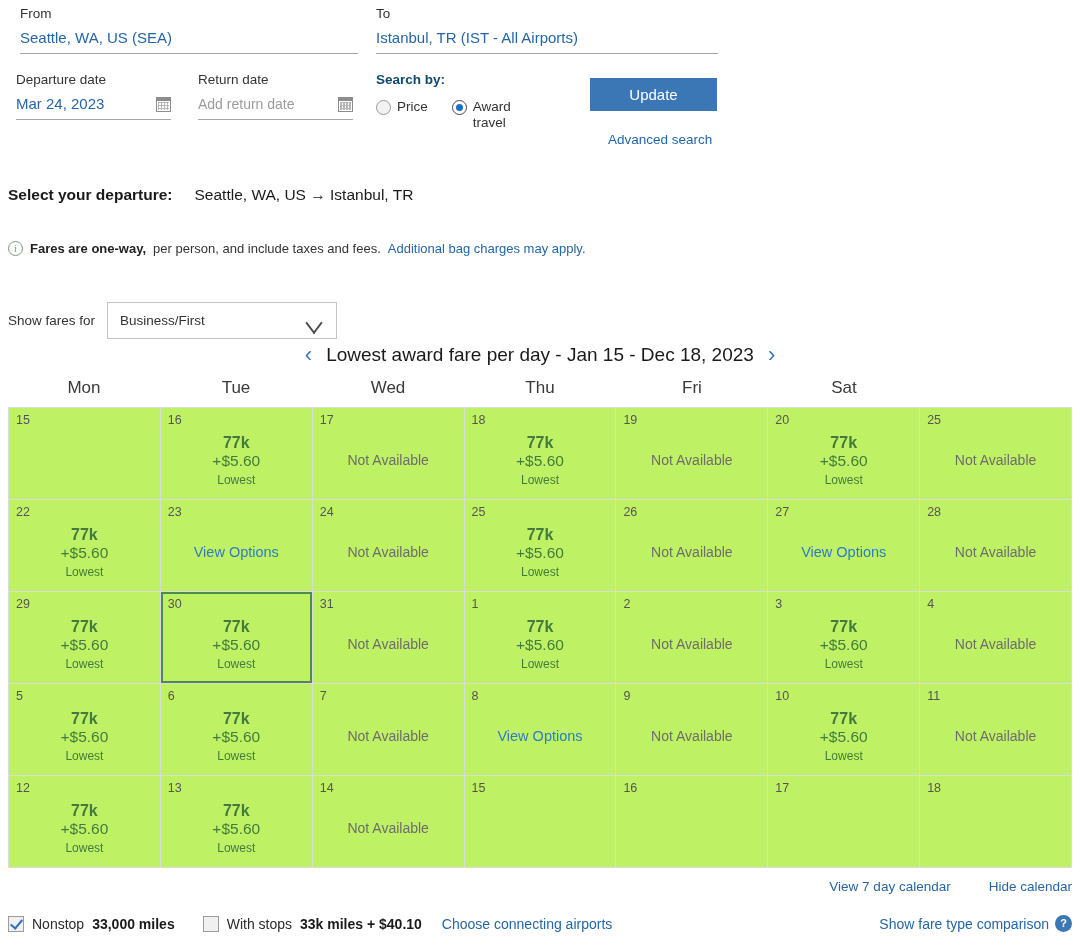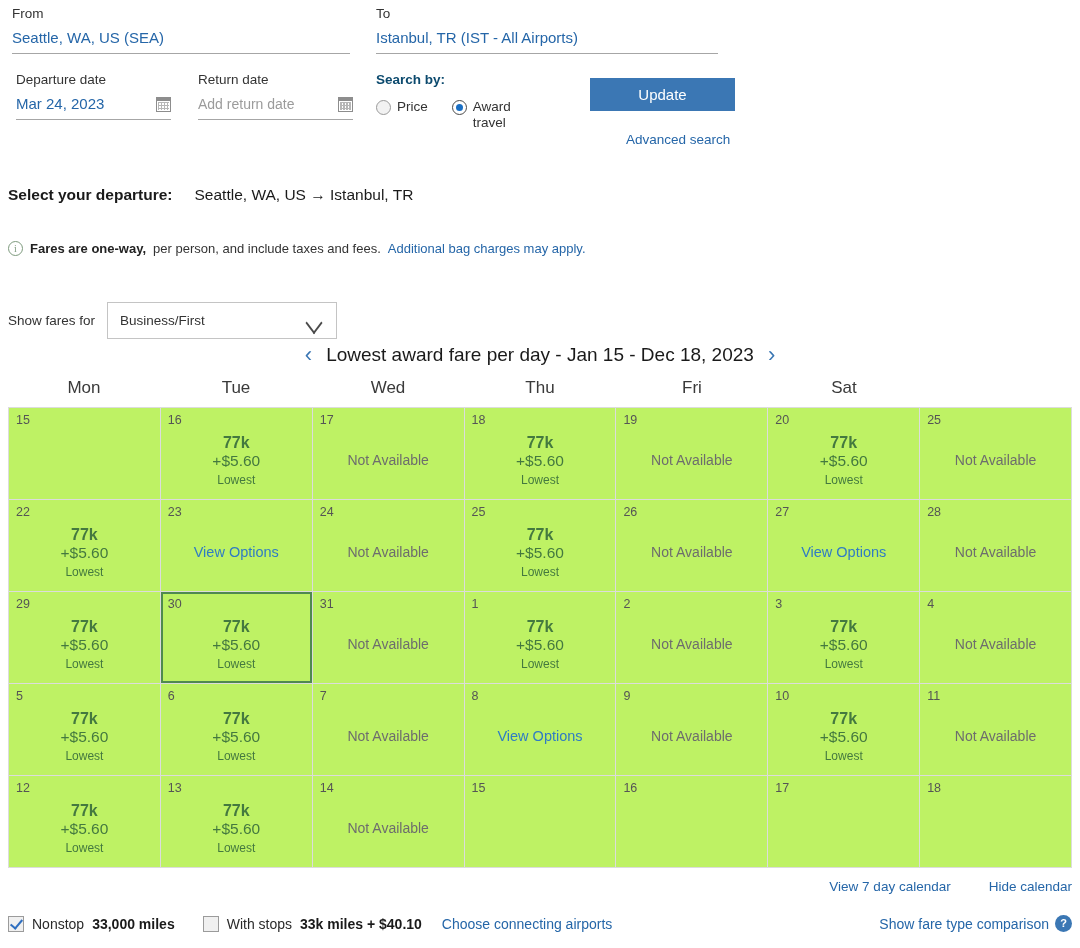--- a/index.html
+++ b/index.html
@@ -24,21 +24,21 @@
   }
   .field-underline {
     border-bottom: 1px solid #a6a6a6;
     padding-bottom: 5px;
   }
   .field-value {
     font-size: 15px; color: #2566a8; line-height: 20px; white-space: nowrap;
   }
   .field-value.placeholder { color: #9b9b9b; font-size: 14px; }
 
-  .from-field  { left: 4px;   top: 6px;  width: 338px; }
+  .from-field  { left: 12px;   top: 6px;  width: 338px; }
   .to-field    { left: 368px; top: 6px;  width: 342px; }
   .dep-field   { left: 8px;   top: 72px; width: 155px; }
   .ret-field   { left: 190px; top: 72px; width: 155px; }
 
   .date-row { display: flex; align-items: flex-end; justify-content: space-between; }
 
   
   .cal-icon { width: 15px; height: 15px; position: relative; flex: 0 0 auto; margin-bottom: 2px; }
   .cal-icon .top  { position:absolute; left:0; top:0; width:15px; height:4px; background:#8d8d8d; }
   .cal-icon .body { position:absolute; left:0; top:4px; width:15px; height:11px; background:#ffffff; border:1px solid #8d8d8d; border-top:none; }
@@ -59,28 +59,28 @@
     border: 1px solid #9a9a9a; background: #f2f2f2; position: relative; flex: 0 0 auto; margin-top: 1px;
   }
   .radio.on { background: #ffffff; border-color: #4a4a4a; }
   .radio.on::after {
     content: ""; position: absolute; left: 3px; top: 3px; width: 7px; height: 7px;
     border-radius: 50%; background: #1a6fc4;
   }
   .radio-opt .txt { max-width: 60px; }
 
   .update-btn {
-    position: absolute; left: 582px; top: 78px; width: 145px; height: 33px;
+    position: absolute; left: 582px; top: 78px; width: 127px; height: 33px;
     background: #3b77b4; color: #ffffff; border: none;
     font-family: "Liberation Sans", sans-serif; font-size: 15px;
     cursor: pointer; line-height: 33px; text-align: center; padding: 0;
   }
   .adv-search {
     position: absolute; left: 600px; top: 132px; font-size: 13.5px; color: #2566a8;
-    cursor: pointer; white-space: nowrap; margin-left: 18px;
+    cursor: pointer; white-space: nowrap;
   }
 
   
   .select-dep { position: absolute; left: 8px; top: 186px; font-size: 15.5px; white-space: nowrap; }
   .select-dep .strong { font-weight: bold; color: #1a1a1a; }
   .select-dep .route { color: #1a1a1a; margin-left: 22px; }
 
   .fares-note { position: absolute; left: 8px; top: 241px; display: flex; align-items: center; gap: 7px; font-size: 13px; }
   .info-icon {
     width: 15px; height: 15px; border-radius: 50%; border: 1px solid #7d9a7d;

